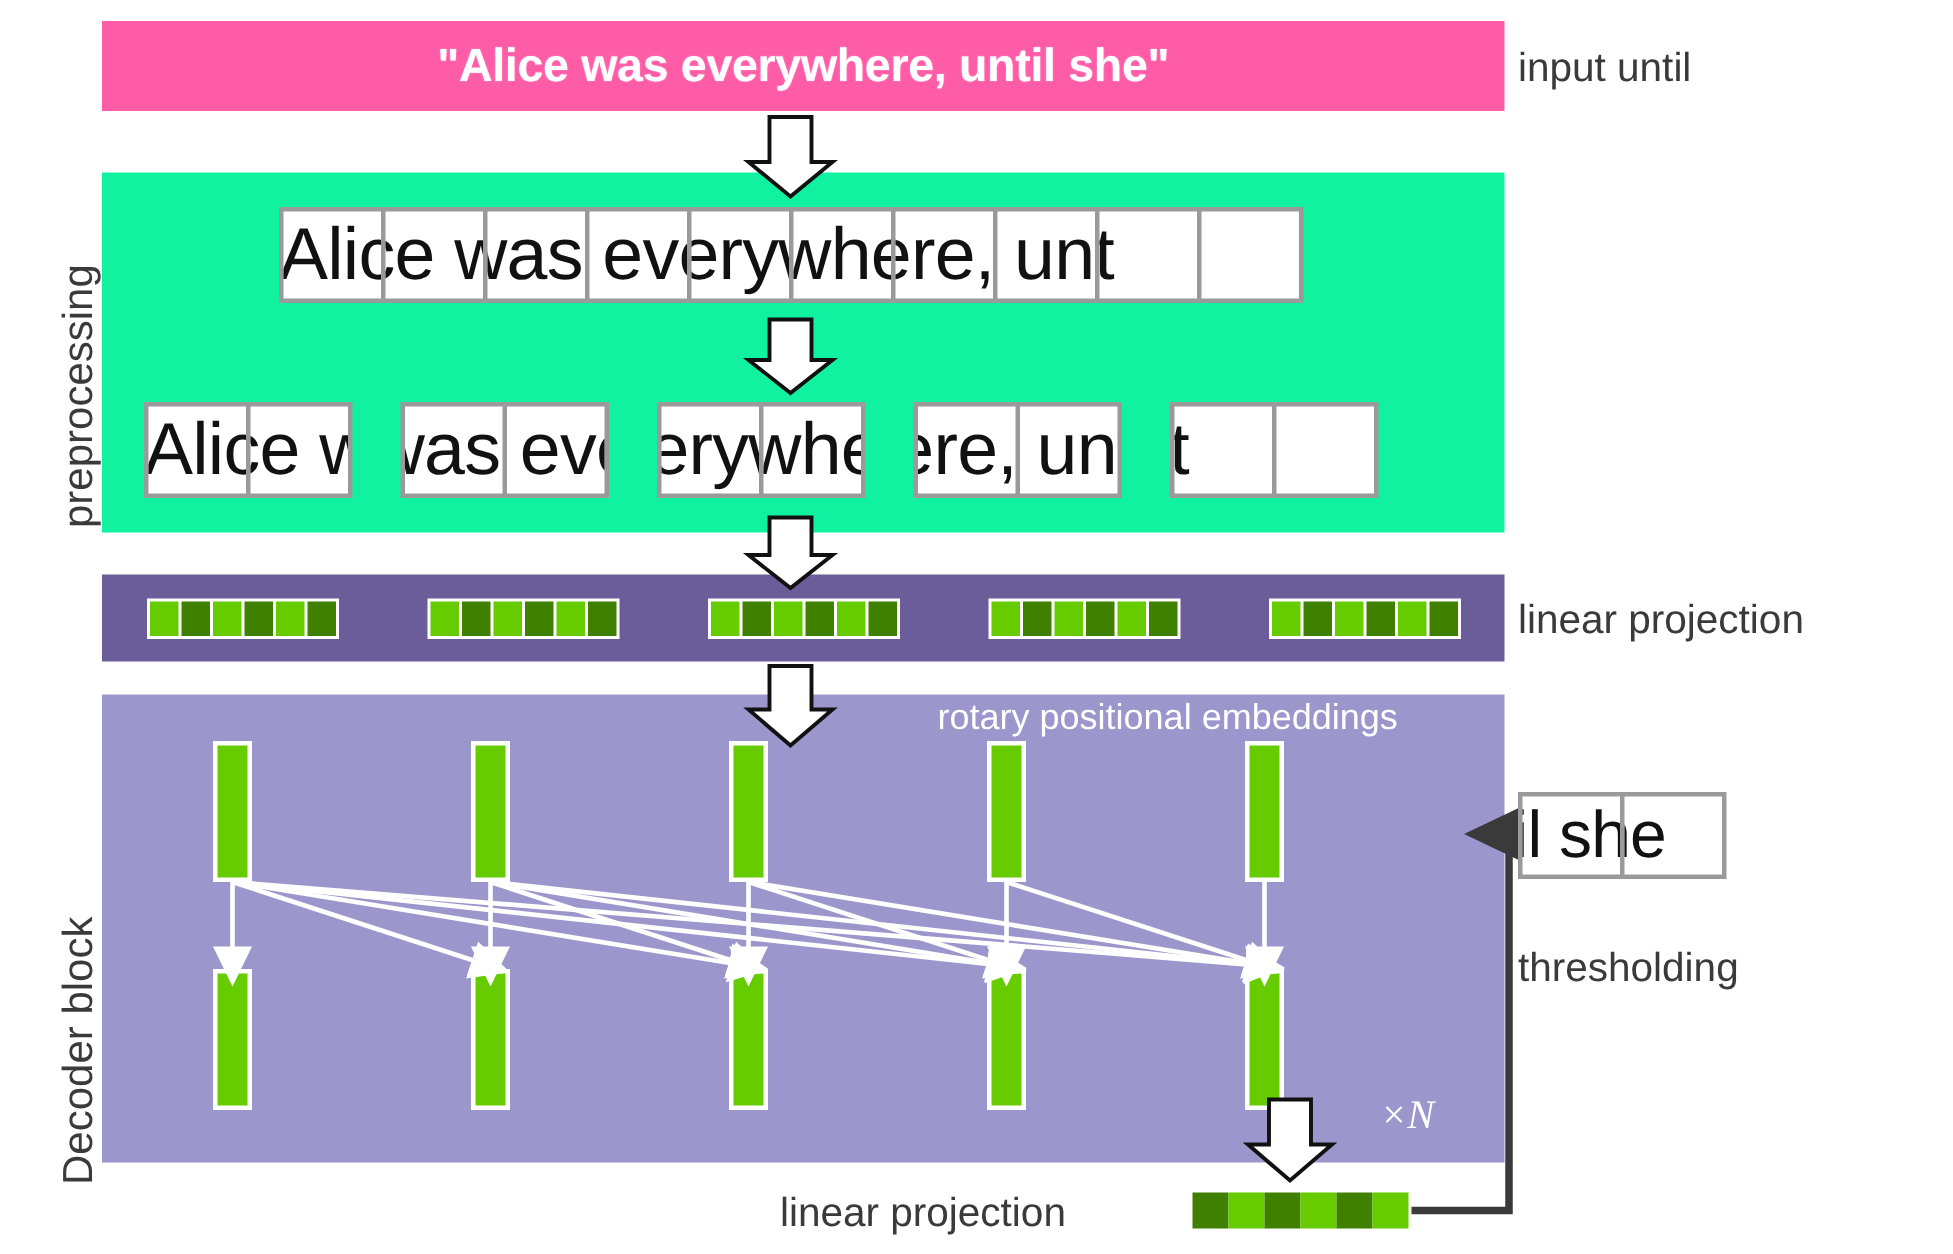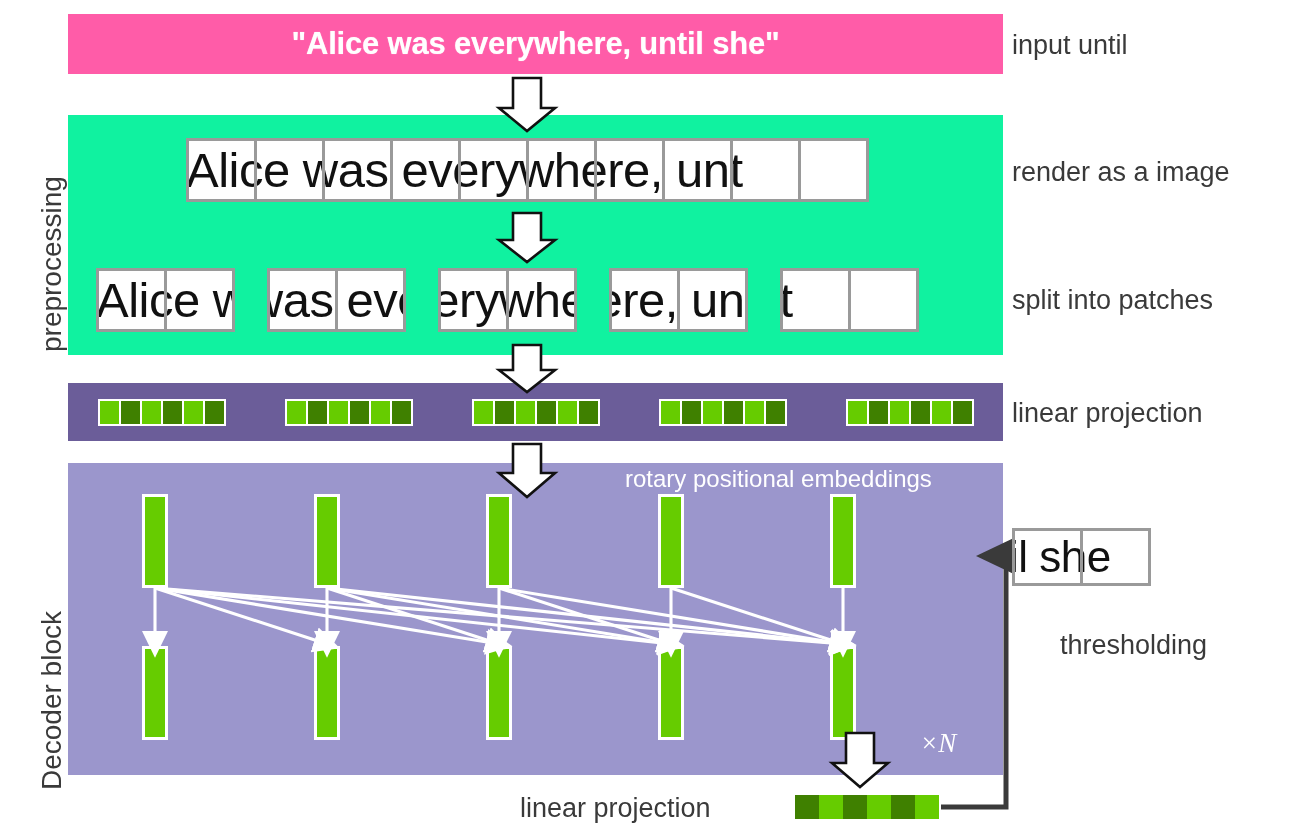--- a/index.html
+++ b/index.html
@@ -333,22 +333,20 @@
   <div class="out-box" id="out-box">
       <div class="cell">
         <div class="glyphrow" style="left: -6px;">il she</div>
       </div>
       <div class="cell">
         <div class="glyphrow" style="left: -72px;">il she</div>
       </div>
     </div>
 
   <div class="side-label" style="left:1012px; top:30px;">input until</div>
-  <div class="side-label" style="left:1012px; top:157px;">render as a image</div>
-  <div class="side-label" style="left:1012px; top:285px;">split into patches</div>
   <div class="side-label" style="left:1012px; top:398px;">linear projection</div>
-  <div class="side-label" style="left:1060px; top:630px;">thresholding</div>
+  <div class="side-label" style="left:1012px; top:630px;">thresholding</div>
 
   <div class="vlabel" style="left:36px; top:352px;">preprocessing</div>
   <div class="vlabel" style="left:36px; top:790px;">Decoder block</div>
 
   <div class="bottom-label" style="left:520px; top:793px;">linear projection</div>
 </div>
 
 </body></html>

